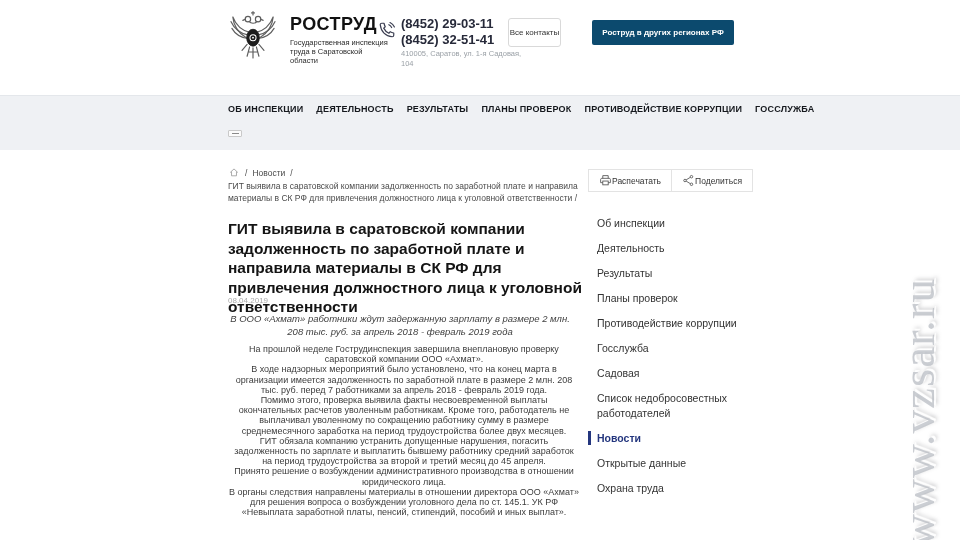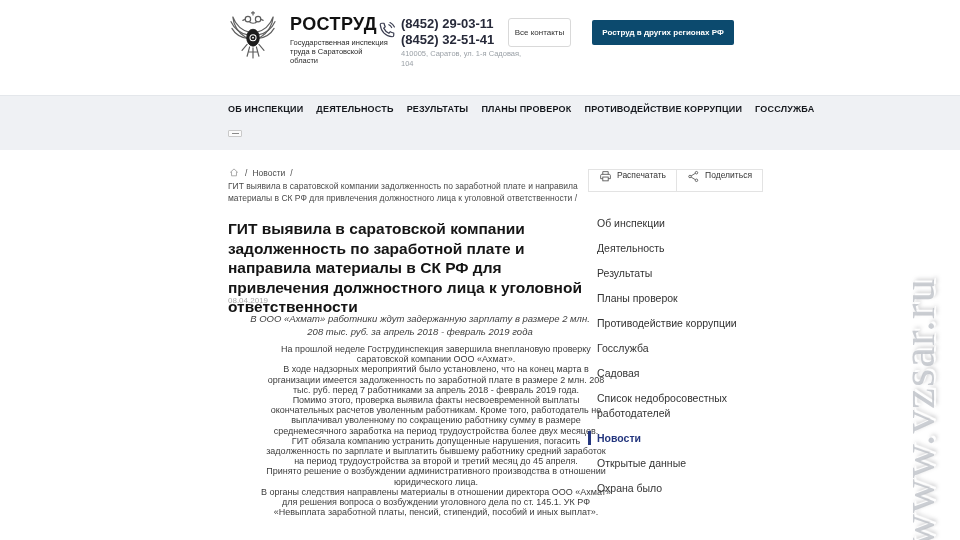--- a/index.html
+++ b/index.html
@@ -10,54 +10,54 @@
   }
 
   
   .header { position:absolute; top:0; left:0; width:960px; height:95px; background:#fff; }
   .logo { position:absolute; left:226px; top:8px; width:54px; height:56px; }
   .brand { position:absolute; left:290px; top:14px; font-size:18px; font-weight:bold; color:#111; letter-spacing:0.4px; }
   .brand-sub { position:absolute; left:290px; top:38px; width:102px; font-size:7.5px; line-height:9px; color:#2a2a2a; }
   .phone-icon { position:absolute; left:378px; top:21px; width:18px; height:18px; }
   .phones { position:absolute; left:401px; top:16px; font-size:13px; font-weight:bold; color:#272a3a; line-height:16px; }
   .address { position:absolute; left:401px; top:49px; width:128px; font-size:7.5px; color:#9aa0a6; line-height:9.5px; }
-  .btn-contacts { position:absolute; left:508px; top:18px; width:63px; height:29px;
+  .btn-contacts { position:absolute; left:508px; top:18px; width:53px; height:29px;
     background:#fff; border:1px solid #d9d9d9; border-radius:3px;
     font-size:8px; color:#333; display:flex; align-items:center; justify-content:center; cursor:pointer; }
   .btn-regions { position:absolute; left:592px; top:20px; width:142px; height:25px;
     background:#0c4a6e; border-radius:2px; color:#fff; font-size:8px; font-weight:bold;
     display:flex; align-items:center; justify-content:center; cursor:pointer; }
 
   
   .navband { position:absolute; top:95px; left:0; width:960px; height:55px; background:#eff1f4; border-top:1px solid #e4e7eb; }
   .nav-row { position:absolute; left:228px; top:8px; display:flex; gap:13px; }
   .nav-item { font-size:9px; font-weight:bold; color:#15181d; letter-spacing:0.2px; cursor:pointer; white-space:nowrap; }
   .nav-dash { position:absolute; left:228px; top:34px; width:14px; height:7px; background:#fbfbfb;
     border:1px solid #c9c9c9; border-radius:1px; display:flex; align-items:center; justify-content:center; cursor:pointer; }
   .nav-dash i { display:block; width:7px; height:1px; background:#8a8a8a; }
 
   
   .breadcrumb { position:absolute; left:228px; top:167px; width:352px; font-size:8.5px; color:#4a4a4a; }
   .crumb-row { display:flex; align-items:center; gap:5px; margin-bottom:3px; }
   .crumb-link { cursor:pointer; }
   .crumb-current { line-height:11.5px; }
   .toolbar { position:absolute; left:588px; top:169px; display:flex; }
-  .tool-btn { display:flex; gap:5px; height:23px; padding:0 10px;
+  .tool-btn { display:flex; align-items:center; height:23px; padding:0 10px;
     background:#fff; border:1px solid #e3e3e3; font-size:8.5px; color:#333; cursor:pointer; }
   .tool-btn + .tool-btn { margin-left:-1px; }
   .tool-btn svg { width:13px; height:13px; }
 
   
   .article-title { position:absolute; left:228px; top:209px; width:354px;
     font-size:15.5px; line-height:19.5px; font-weight:bold; color:#141414; }
   .article-date { position:absolute; left:228px; top:296px; font-size:8px; color:#ababab; }
-  .article-lead { position:absolute; left:244px; top:312px; width:352px;
+  .article-lead { position:absolute; left:224px; top:312px; width:352px;
     font-size:9.5px; font-style:italic; color:#3f3f3f; text-align:center; line-height:13px; }
   .article-body { position:absolute; left:228px; top:344px; width:352px;
-    font-size:9px; color:#3c3c3c; text-align:center;margin-left:32px; }
+    font-size:9px; color:#3c3c3c; text-align:center; }
   .article-body p { margin:0; line-height:10.2px; }
 
   
   .sidebar { position:absolute; left:597px; top:216px; width:195px; }
   .sidebar ul { list-style:none; margin:0; padding:0; }
   .sidebar li { font-size:10.5px; color:#333; line-height:14.5px; margin-bottom:10.5px; cursor:pointer; }
   .sidebar li.active { color:#24367e; font-weight:bold; border-left:3px solid #24367e; padding-left:6px; margin-left:-9px; }
 
   
   .watermark { position:absolute; left:891px; top:548px; width:410px;
@@ -176,17 +176,17 @@
     <li>Об инспекции</li>
     <li>Деятельность</li>
     <li>Результаты</li>
     <li>Планы проверок</li>
     <li>Противодействие коррупции</li>
     <li>Госслужба</li>
     <li>Садовая</li>
     <li>Список недобросовестных работодателей</li>
     <li class="active">Новости</li>
     <li>Открытые данные</li>
-    <li>Охрана было</li>
+    <li>Охрана труда</li>
   </ul>
 </div>
 
 <div class="watermark">www.vzsar.ru</div>
 
 </body></html>

